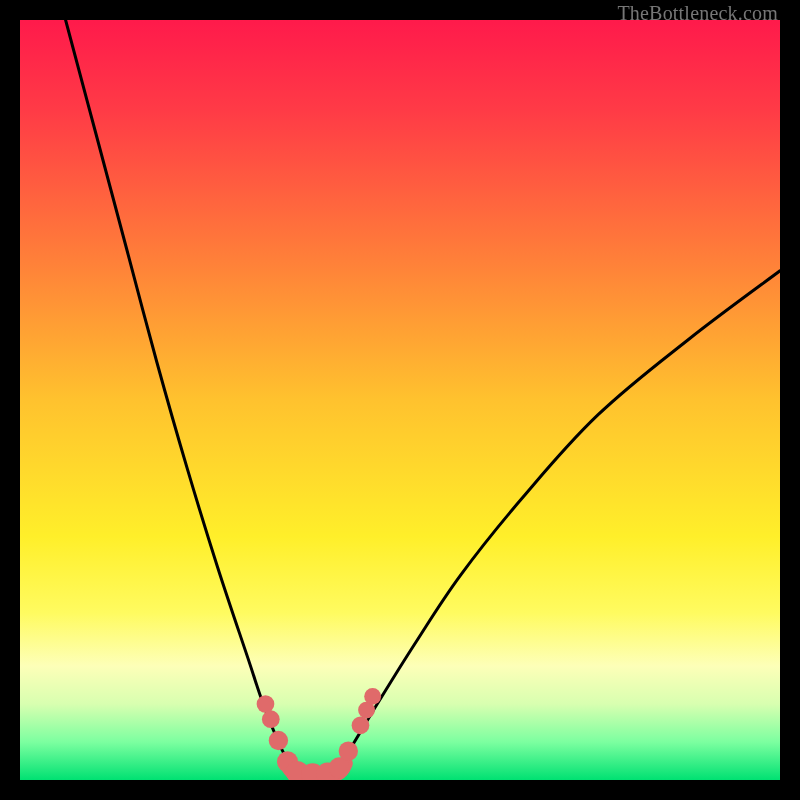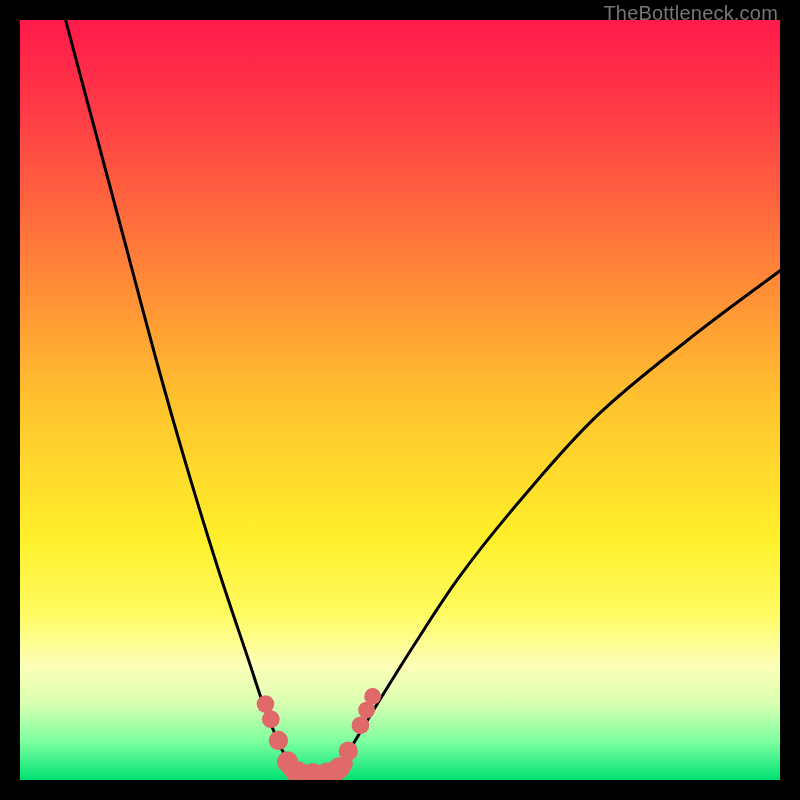--- a/index.html
+++ b/index.html
@@ -22,20 +22,21 @@
   .watermark {
     position: absolute;
     top: 2px;
     right: 22px;
     color: #767676;
     font-size: 20px;
     font-weight: 400;
     letter-spacing: 0.2px;
     z-index: 50;
     user-select: none;
+    font-family: Liberation Serif, serif;
   }
   svg {
     display: block;
   }
 </style>
 </head>
 <body>
 
 <div class="watermark">TheBottleneck.com</div>
 

